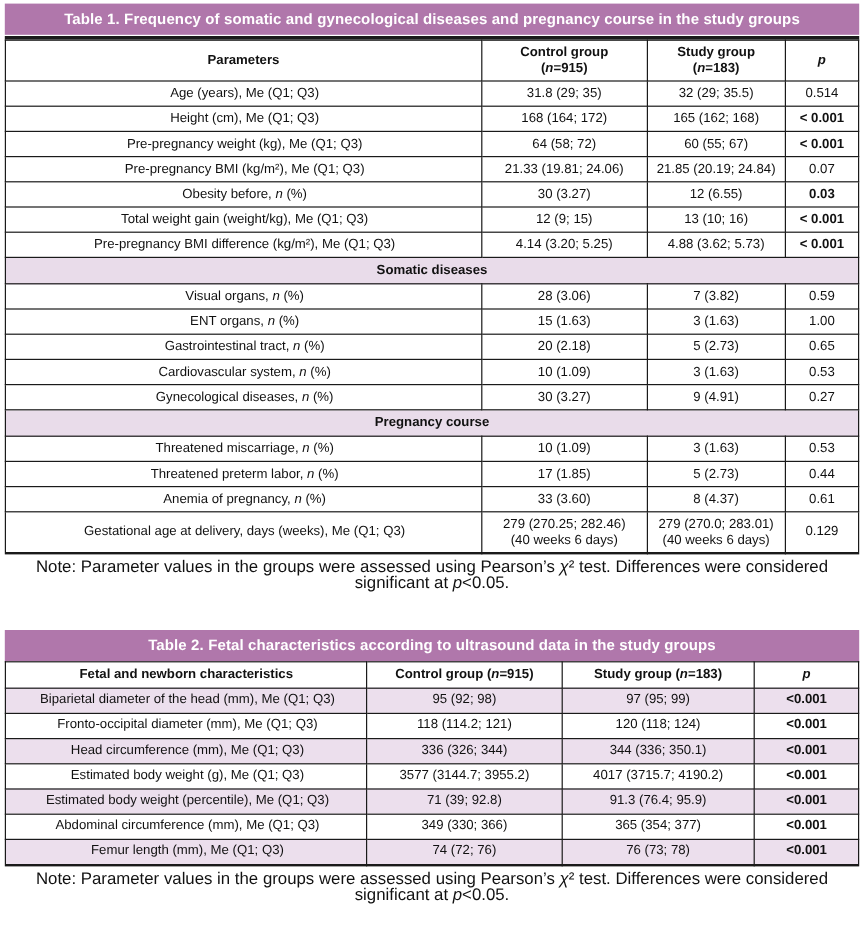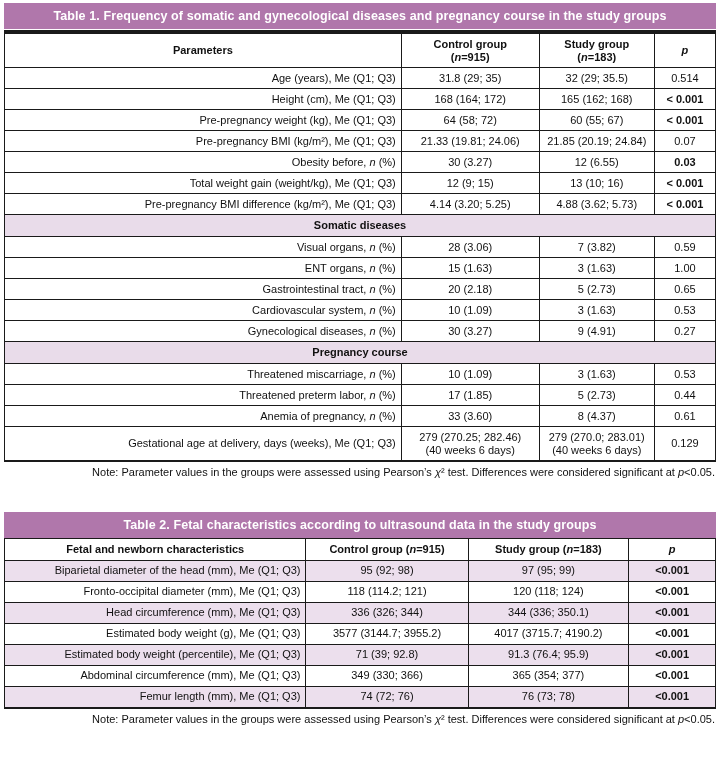--- a/index.html
+++ b/index.html
@@ -26,31 +26,31 @@
   table{
     width:100%;border-collapse:collapse;table-layout:fixed;
     font-size:11px;color:var(--text);
   }
   table.t{border-bottom:2px solid var(--border);}
   th,td{border:1.4px solid var(--border);vertical-align:middle;}
   thead th{
     font-weight:bold;text-align:center;padding:4px 3px;line-height:12.5px;
   }
   td{padding:3.5px 5px;line-height:13px;}
-  td.param{text-align:right;padding-left:7px;}
+  td.param{text-align:center;padding-left:7px;}
   td.val{text-align:center;}
   td.p{text-align:center;}
   td.p.bold{font-weight:bold;}
   tr.section td{
     background:var(--section-bg);font-weight:bold;
     text-align:center;padding:4px 5px;
   }
   .t2 tbody tr.alt td{background:var(--zebra-bg);}
   .note{
-    font-size:11px;line-height:13px;margin:4px 1px 0 1px;text-align:right;
+    font-size:14px;line-height:13px;margin:4px 1px 0 1px;text-align:center;
   }
   .gap{margin-top:33px;}
   
   .t1 col.c-param{width:55.8%;}
   .t1 col.c-control{width:19.4%;}
   .t1 col.c-study{width:16.2%;}
   .t1 col.c-p{width:8.6%;}
   .t2 col.c-param{width:42.4%;}
   .t2 col.c-control{width:22.8%;}
   .t2 col.c-study{width:22.6%;}

